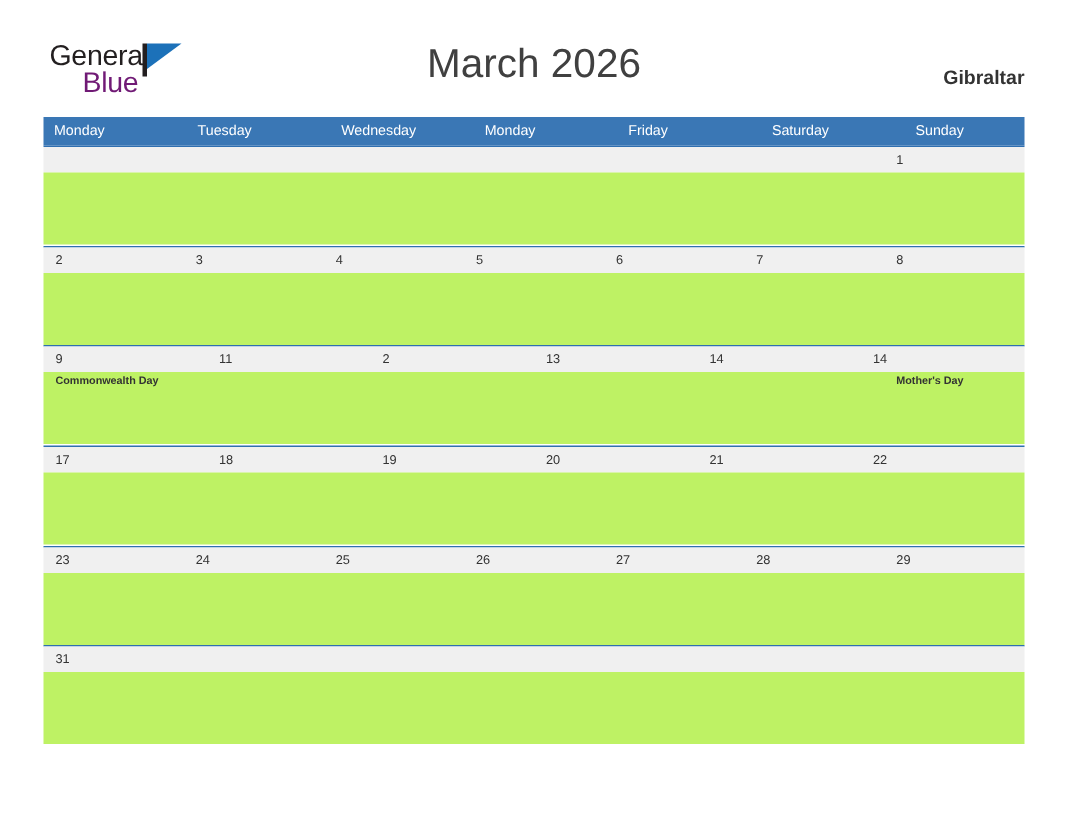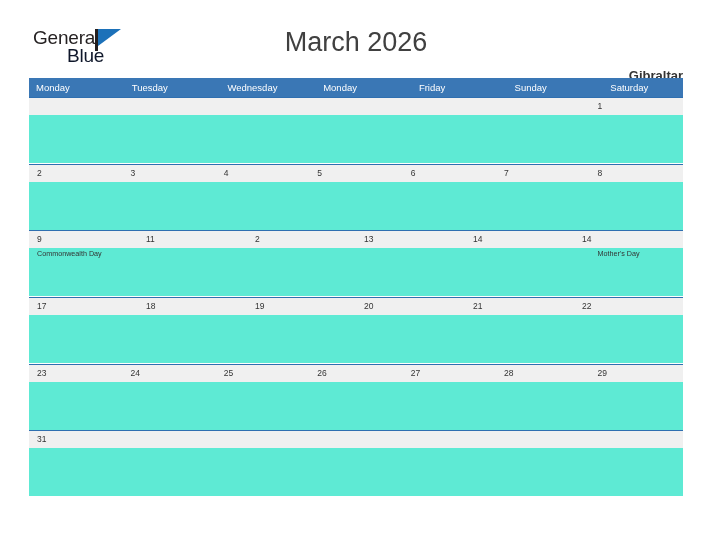--- a/index.html
+++ b/index.html
@@ -40,24 +40,23 @@
     font-size: 19px;
     color: #231f20;
     letter-spacing: -0.2px;
     line-height: 20px;
   }
   .logo-blue {
     position: absolute;
     left: 22px;
     top: 18px;
     font-size: 19px;
-    color: #0f172a;
+    color: #701a75;
     letter-spacing: -0.2px;
     line-height: 20px;
-    margin-left: 12px;
   }
   .logo-flag {
     position: absolute;
     left: 62px;
     top: 1px;
     width: 26px;
     height: 22px;
   }
   .logo-flag .pole {
     position: absolute;
@@ -88,21 +87,20 @@
     font-weight: normal;
     letter-spacing: 0px;
   }
   .region {
     position: absolute;
     right: 29px;
     top: 44px;
     font-size: 13px;
     color: #333333;
     font-weight: bold;
-    margin-top: 24px;
   }
 
   
   .calendar {
     position: absolute;
     left: 29px;
     top: 78px;
     width: 654px;
   }
   .weekdays {
@@ -136,21 +134,22 @@
   .week .daterow {
     display: flex;
     width: 100%;
     height: 17px;
     background: #f0f0f0;
   }
   .week .bodyrow {
     display: flex;
     width: 100%;
     height: 48px;
-    background: #5eead4;
+    background: #bef264;
+    font-weight: bold;
   }
   .daycell-num {
     flex: 1 1 0;
     box-sizing: border-box;
     padding-left: 8px;
     font-size: 8.5px;
     color: #333333;
     line-height: 17px;
   }
   .daycell-ev {
@@ -185,22 +184,22 @@
   </div>
 
   <div class="calendar">
 
     <div class="weekdays">
       <div class="weekday">Monday</div>
       <div class="weekday">Tuesday</div>
       <div class="weekday">Wednesday</div>
       <div class="weekday">Monday</div>
       <div class="weekday">Friday</div>
+      <div class="weekday">Saturday</div>
       <div class="weekday">Sunday</div>
-      <div class="weekday">Saturday</div>
     </div>
 
     <div class="week">
       <div class="daterow">
         <div class="daycell-num"></div>
         <div class="daycell-num"></div>
         <div class="daycell-num"></div>
         <div class="daycell-num"></div>
         <div class="daycell-num"></div>
         <div class="daycell-num"></div>

